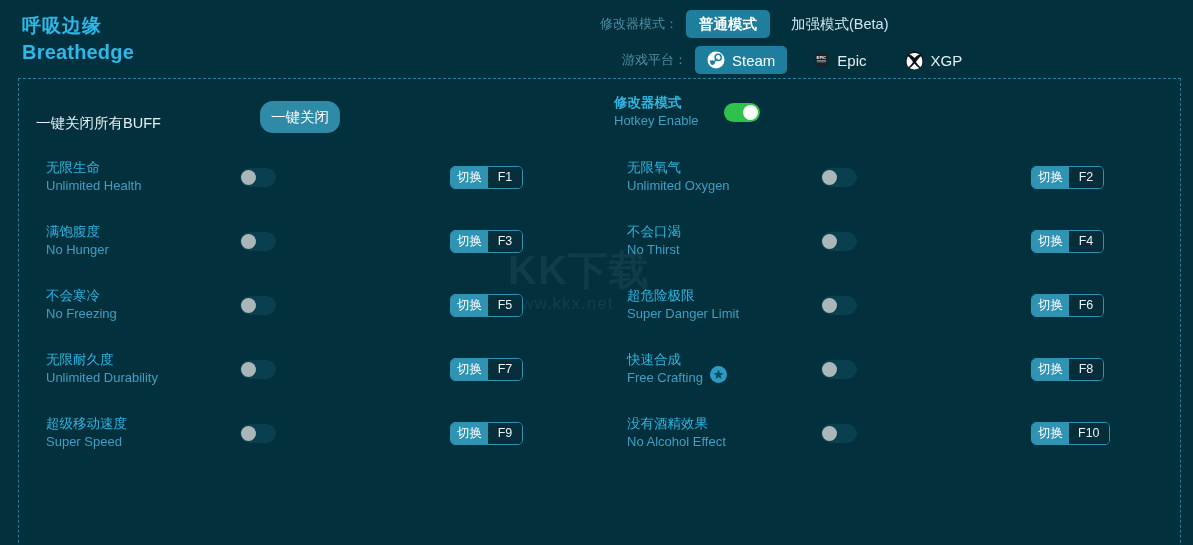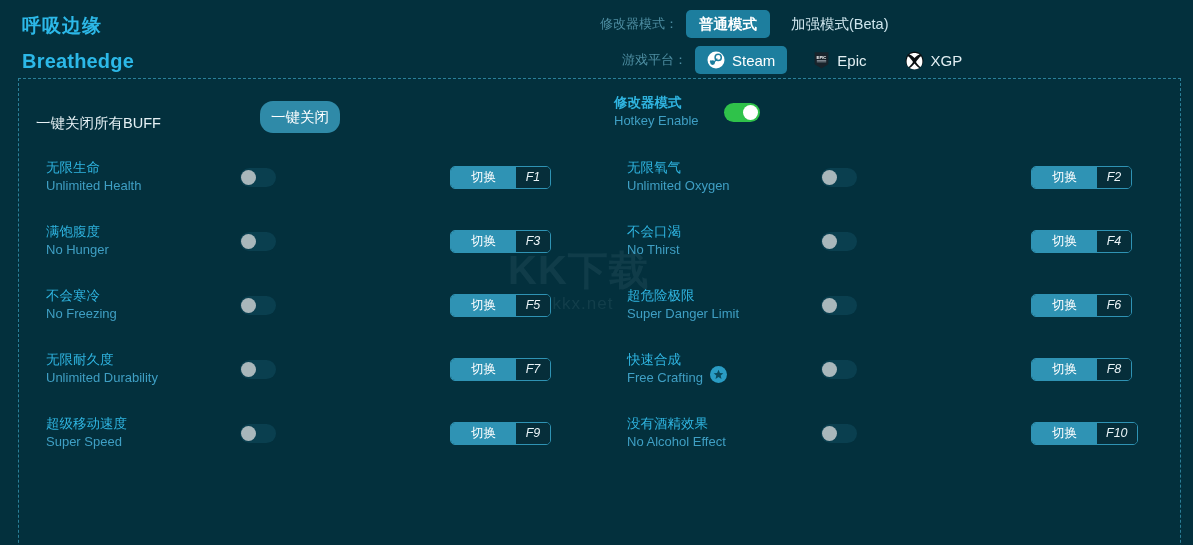--- a/index.html
+++ b/index.html
@@ -50,21 +50,21 @@
   .title-zh {
     position: absolute;
     left: 22px; top: 13px;
     font-size: 19px;
     font-weight: bold;
     color: #2cb8e8;
     letter-spacing: 1px;
   }
   .title-en {
     position: absolute;
-    left: 22px; top: 50px;
+    left: 22px; top: 41px;
     font-size: 20px;
     font-weight: bold;
     color: #2cb8e8;
     letter-spacing: 0.2px;
   }
 
   .hdr-row {
     position: absolute;
     display: flex;
     align-items: center;
@@ -250,36 +250,35 @@
     height: 23px;
     border: 1px solid #2f93b4;
     border-radius: 5px;
     overflow: hidden;
     cursor: pointer;
   }
   .hk-badge .act {
     background: #2f93b4;
     color: #ffffff;
     font-size: 12.5px;
-    padding: 0 20px;
+    padding: 0 6px;
     display: flex;
     align-items: center;
     white-space: nowrap;
   }
   .hk-badge .key {
     background: #062e3a;
     color: #e9f3f6;
     font-size: 12.5px;
     padding: 0 9px;
     display: flex;
     align-items: center;
     justify-content: center;
     min-width: 34px;
     white-space: nowrap;
-    font-style: italic;
   }
   .cell.right .names { margin-left: 28px; }
   .edge-sliver {
     position: absolute;
     right: 0; top: 0;
     width: 8px; height: 545px;
     background: #03303d;
     z-index: 4;
   }
 </style>

